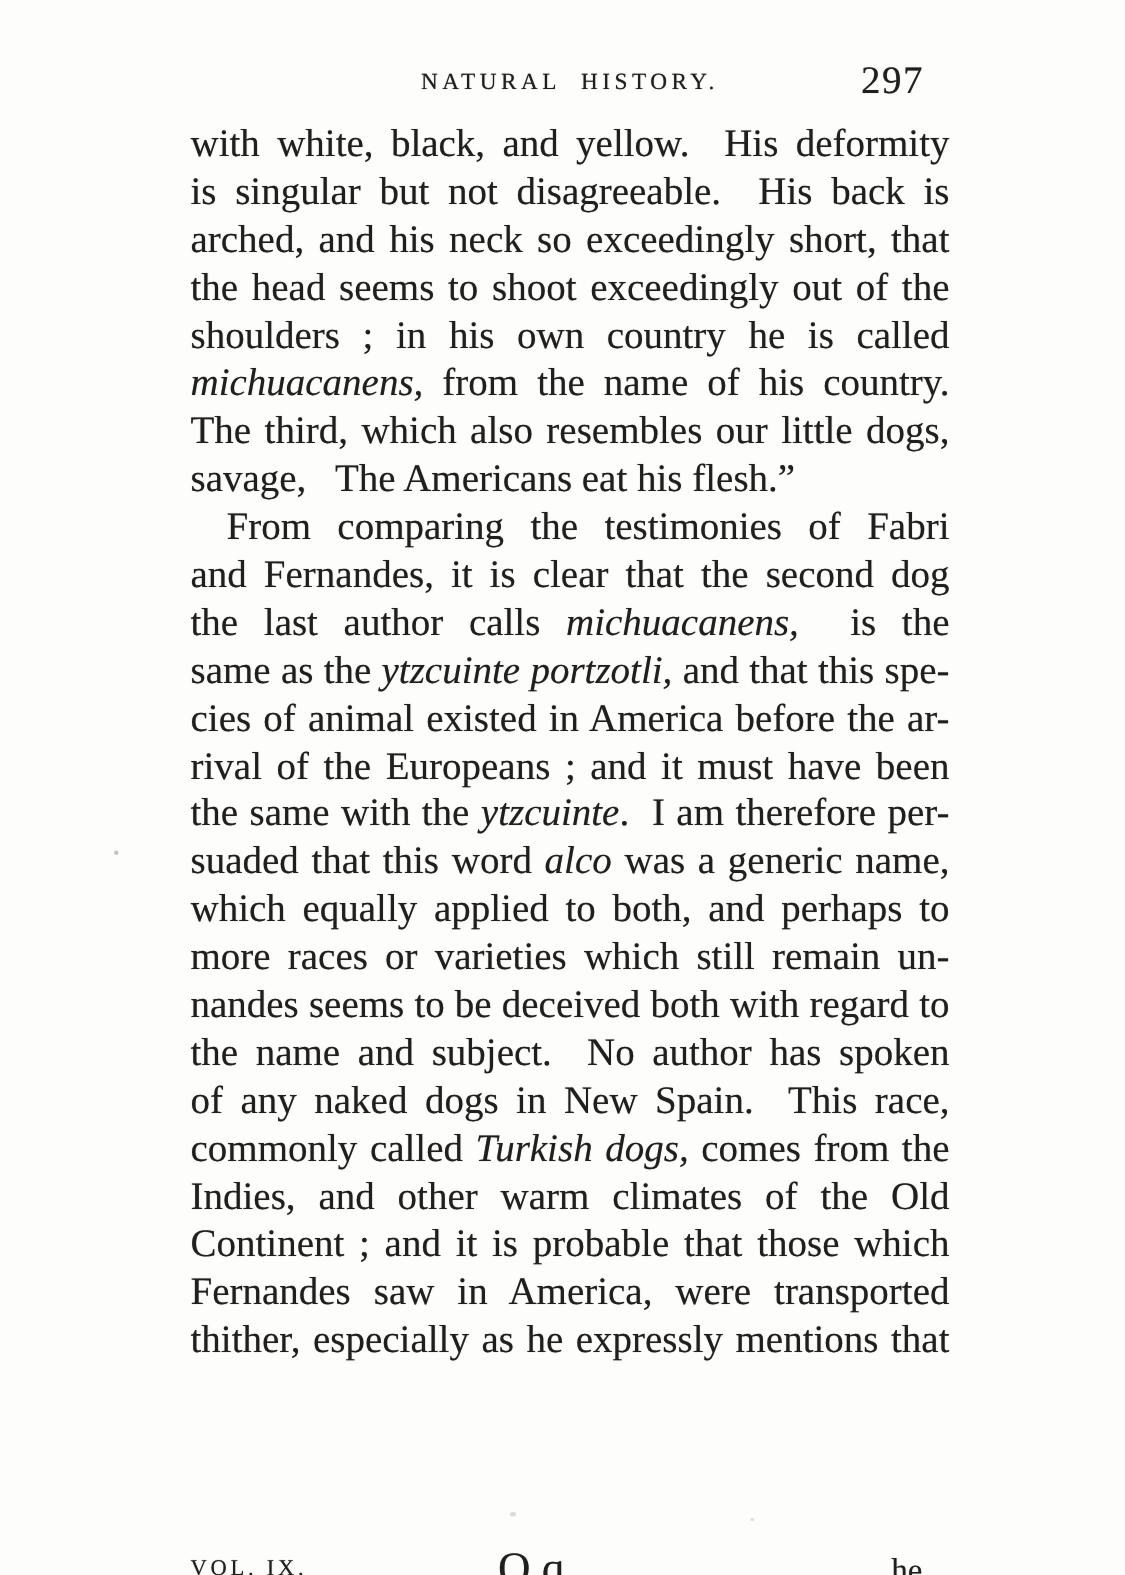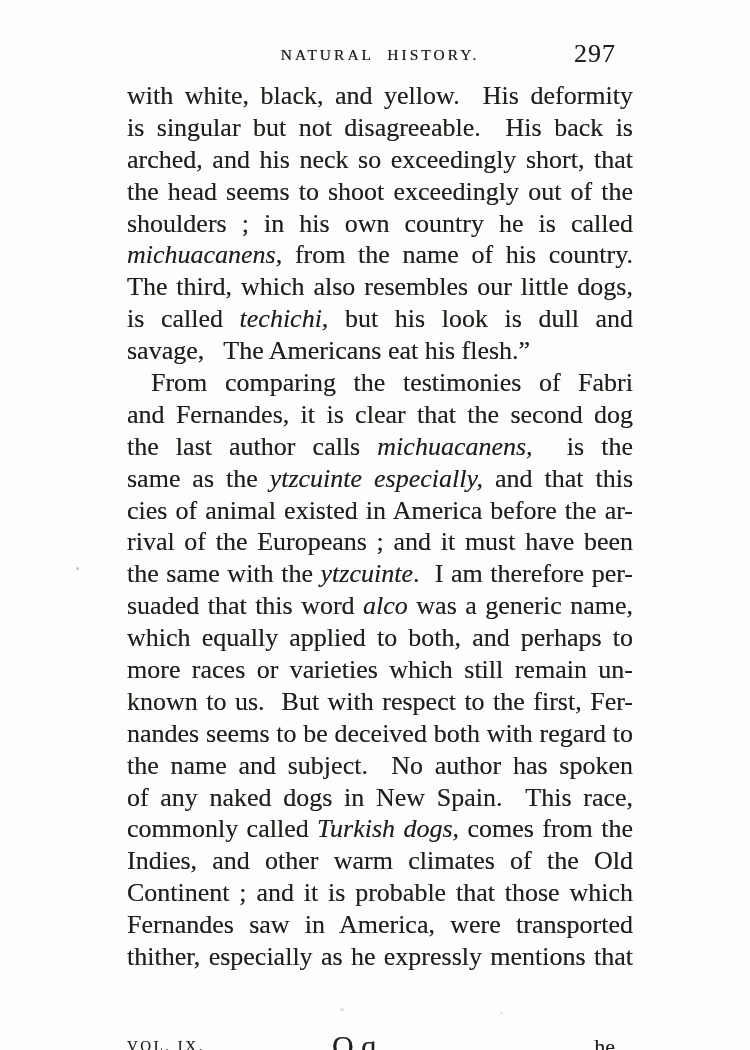--- a/index.html
+++ b/index.html
@@ -74,33 +74,31 @@
   <div class="page-number">297</div>
 
   <div class="body-block ink">
       <div class="bline"><span>with white, black, and yellow.  His deformity</span></div>
       <div class="bline"><span>is singular but not disagreeable.  His back is</span></div>
       <div class="bline"><span>arched, and his neck so exceedingly short, that</span></div>
       <div class="bline"><span>the head seems to shoot exceedingly out of the</span></div>
       <div class="bline"><span>shoulders ; in his own country he is called</span></div>
       <div class="bline"><i>michuacanens,</i><span> from the name of his country.</span></div>
       <div class="bline"><span>The third, which also resembles our little dogs,</span></div>
-      <div class="bline"><span>is called </span><i>techichi,</i><span> but his look is dull and</span></div>
       <div class="bline end"><span>savage,   The Americans eat his flesh.”</span></div>
       <div class="bline indent"><span>From comparing the testimonies of Fabri</span></div>
       <div class="bline"><span>and Fernandes, it is clear that the second dog</span></div>
       <div class="bline"><span>the last author calls </span><i>michuacanens,</i><span>  is the</span></div>
-      <div class="bline"><span>same as the </span><i>ytzcuinte especially,</i><span> and that this spe-</span></div>
+      <div class="bline"><span>same as the </span><i>ytzcuinte portzotli,</i><span> and that this spe-</span></div>
       <div class="bline"><span>cies of animal existed in America before the ar-</span></div>
       <div class="bline"><span>rival of the Europeans ; and it must have been</span></div>
       <div class="bline"><span>the same with the </span><i>ytzcuinte</i><span>.  I am therefore per-</span></div>
       <div class="bline"><span>suaded that this word </span><i>alco</i><span> was a generic name,</span></div>
       <div class="bline"><span>which equally applied to both, and perhaps to</span></div>
       <div class="bline"><span>more races or varieties which still remain un-</span></div>
-      <div class="bline"><span>known to us.  But with respect to the first, Fer-</span></div>
       <div class="bline"><span>nandes seems to be deceived both with regard to</span></div>
       <div class="bline"><span>the name and subject.  No author has spoken</span></div>
       <div class="bline"><span>of any naked dogs in New Spain.  This race,</span></div>
       <div class="bline"><span>commonly called </span><i>Turkish dogs,</i><span> comes from the</span></div>
       <div class="bline"><span>Indies, and other warm climates of the Old</span></div>
       <div class="bline"><span>Continent ; and it is probable that those which</span></div>
       <div class="bline"><span>Fernandes saw in America, were transported</span></div>
       <div class="bline"><span>thither, especially as he expressly mentions that</span></div>
     </div>
 

